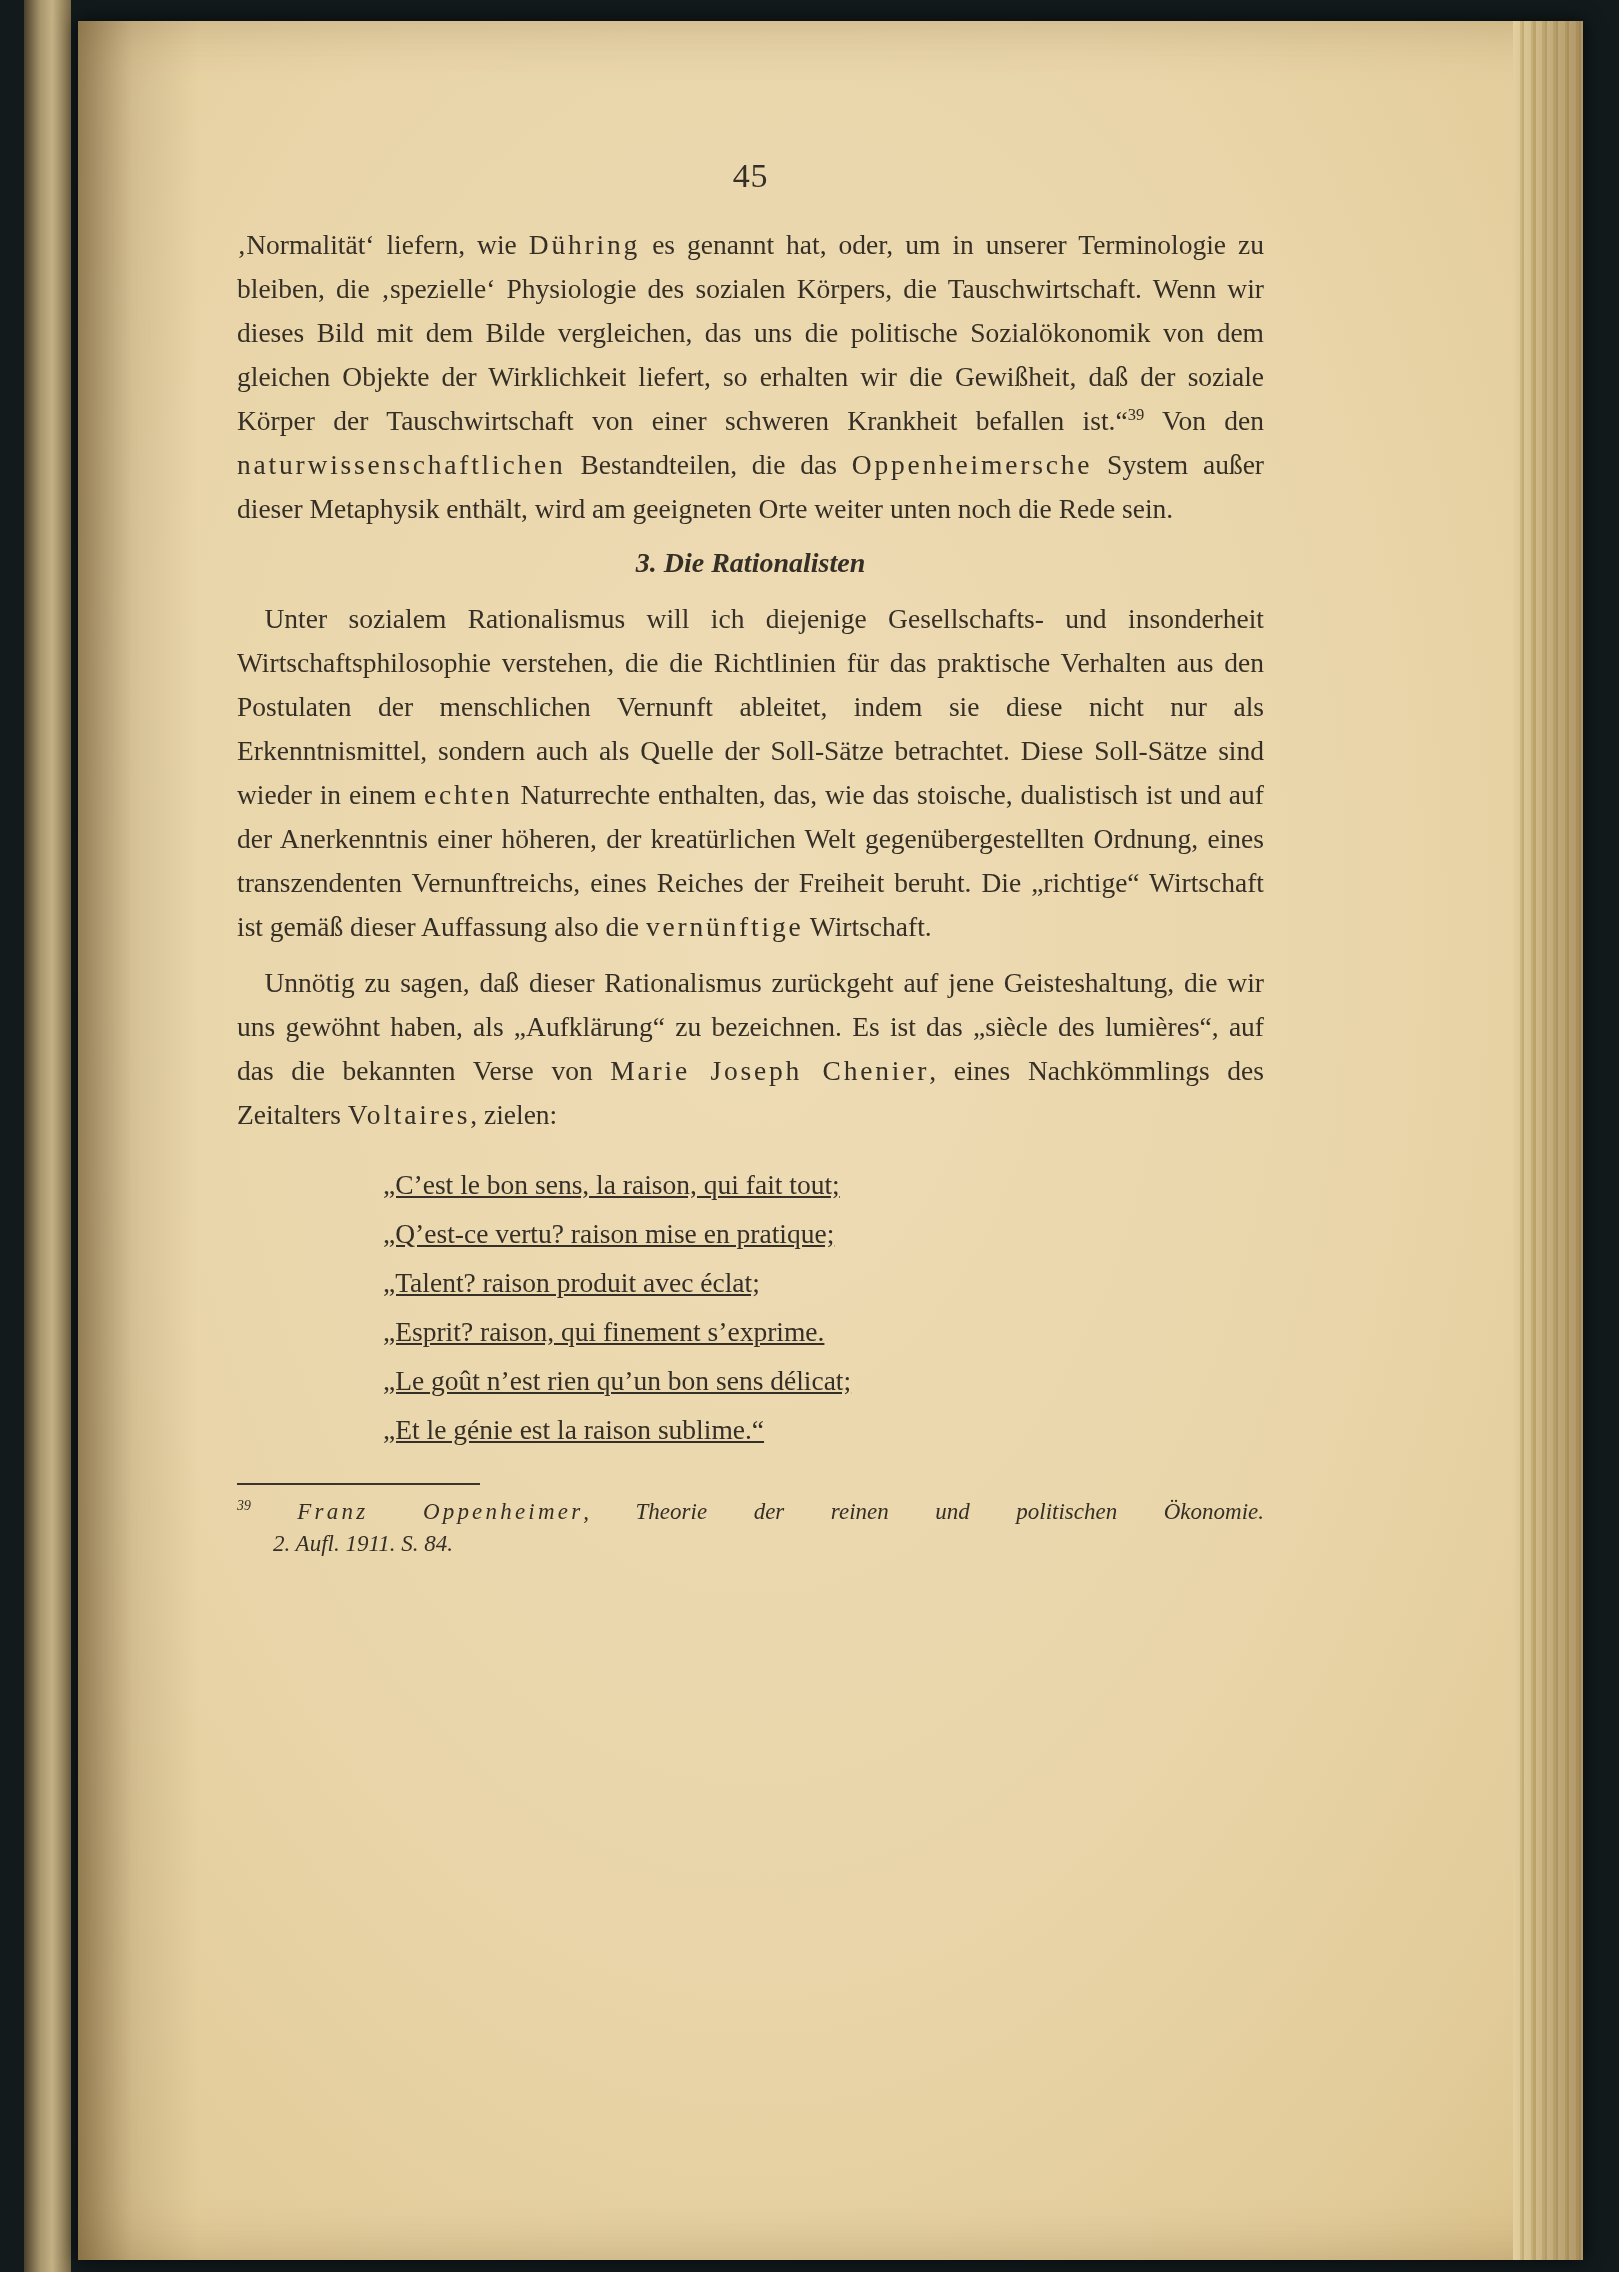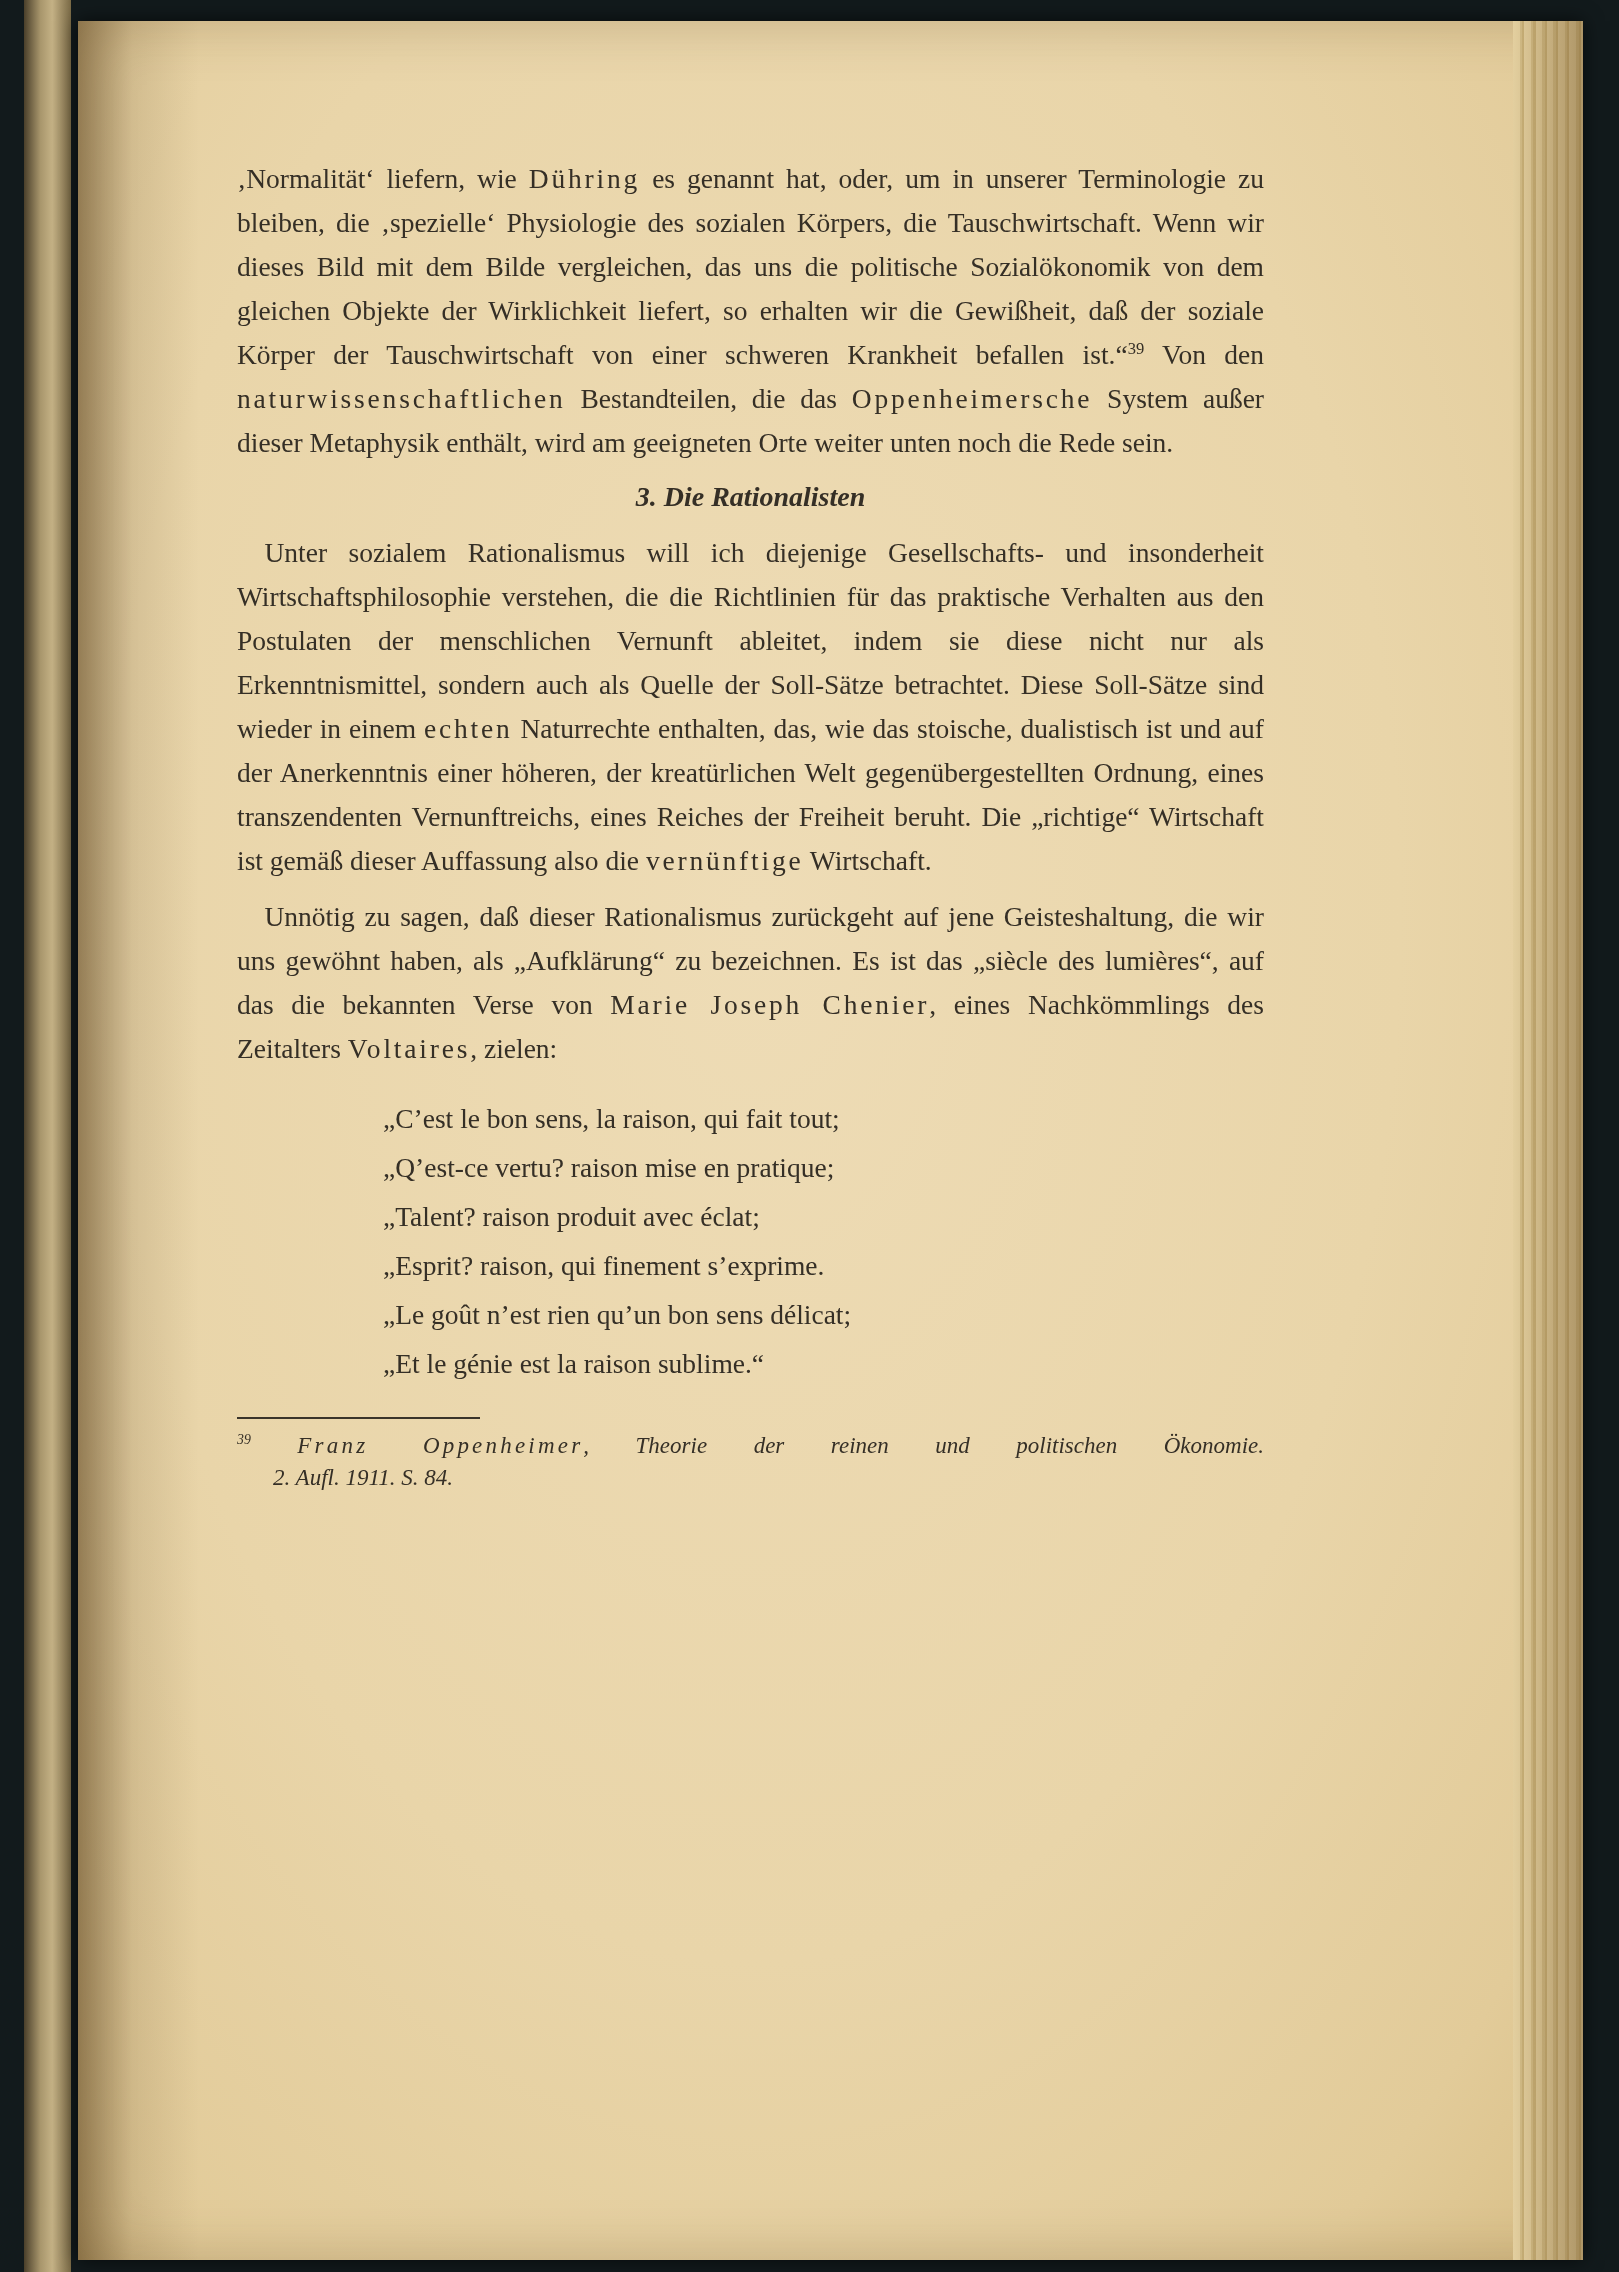--- a/index.html
+++ b/index.html
@@ -43,41 +43,42 @@
     margin: 0 0 29px 0; letter-spacing: 0.8px;
   }
   p.body { margin: 0; }
   p.indent { text-indent: 27.5px; margin-top: 12px; }
   .sp { letter-spacing: 2.8px; }
   h3.heading {
     font-style: italic; font-weight: bold;
     font-size: 28px; line-height: 44px;
     text-align: center; margin: 9.7px 0 9.7px 0;
   }
-  .poem { margin: 23px 0 0 146px; text-align: left; }
+  .poem { margin: 23px 0 0 146px; text-align: left; text-decoration: underline; }
   .poem-line { line-height: 49px; }
   sup { font-size: 0.6em; line-height: 0; vertical-align: super; }
   .footnote { margin-top: 29px; font-size: 23px; line-height: 32px; font-style: italic; }
   .fn-rule { width: 243px; border: 0; border-top: 2.4px solid #3a342a; margin: 0 0 11.3px 0; }
   .fn-line1 { text-align: justify; text-align-last: justify; }
   .fn-line2 { text-align: left; margin-left: 36px; }
   .fn-sp { letter-spacing: 3.2px; word-spacing: 4.9px; }
 </style>
 </head>
 <body>
 
 <div class="scene">
   <div class="facing-edge"></div>
 
   <div class="page">
     <div class="edge-stack"></div>
     <div class="gutter-shadow"></div>
 
     <div class="content">
 
+      <div class="page-number">45</div>
 
       <p class="body"><span>‚Normalität‘ liefern, wie </span><span class="sp">Dühring</span><span> es genannt hat, oder, um in unserer Terminologie zu bleiben, die ‚spezielle‘ Physiologie des sozialen Körpers, die Tauschwirtschaft. Wenn wir dieses Bild mit dem Bilde vergleichen, das uns die politische Sozialökonomik von dem gleichen Objekte der Wirklichkeit liefert, so erhalten wir die Gewißheit, daß der soziale Körper der Tauschwirtschaft von einer schweren Krankheit befallen ist.“</span><sup>39</sup><span> Von den </span><span class="sp">naturwissenschaftlichen</span><span> Bestandteilen, die das </span><span class="sp">Oppenheimersche</span><span> System außer dieser Metaphysik enthält, wird am geeigneten Orte weiter unten noch die Rede sein.</span></p>
 
       <h3 class="heading">3. Die Rationalisten</h3>
 
       <p class="body indent"><span>Unter sozialem Rationalismus will ich diejenige Gesellschafts- und insonderheit Wirtschaftsphilosophie verstehen, die die Richtlinien für das praktische Verhalten aus den Postulaten der menschlichen Vernunft ableitet, indem sie diese nicht nur als Erkenntnismittel, sondern auch als Quelle der Soll-Sätze betrachtet. Diese Soll-Sätze sind wieder in einem </span><span class="sp">echten</span><span> Naturrechte enthalten, das, wie das stoische, dualistisch ist und auf der Anerkenntnis einer höheren, der kreatürlichen Welt gegenübergestellten Ordnung, eines transzendenten Vernunftreichs, eines Reiches der Freiheit beruht. Die „richtige“ Wirtschaft ist gemäß dieser Auffassung also die </span><span class="sp">vernünftige</span><span> Wirtschaft.</span></p>
 
       <p class="body indent"><span>Unnötig zu sagen, daß dieser Rationalismus zurückgeht auf jene Geisteshaltung, die wir uns gewöhnt haben, als „Aufklärung“ zu bezeichnen. Es ist das „siècle des lumières“, auf das die bekannten Verse von </span><span class="sp">Marie Joseph Chenier</span><span>, eines Nachkömmlings des Zeitalters </span><span class="sp">Voltaires</span><span>, zielen:</span></p>
 
       <div class="poem">

